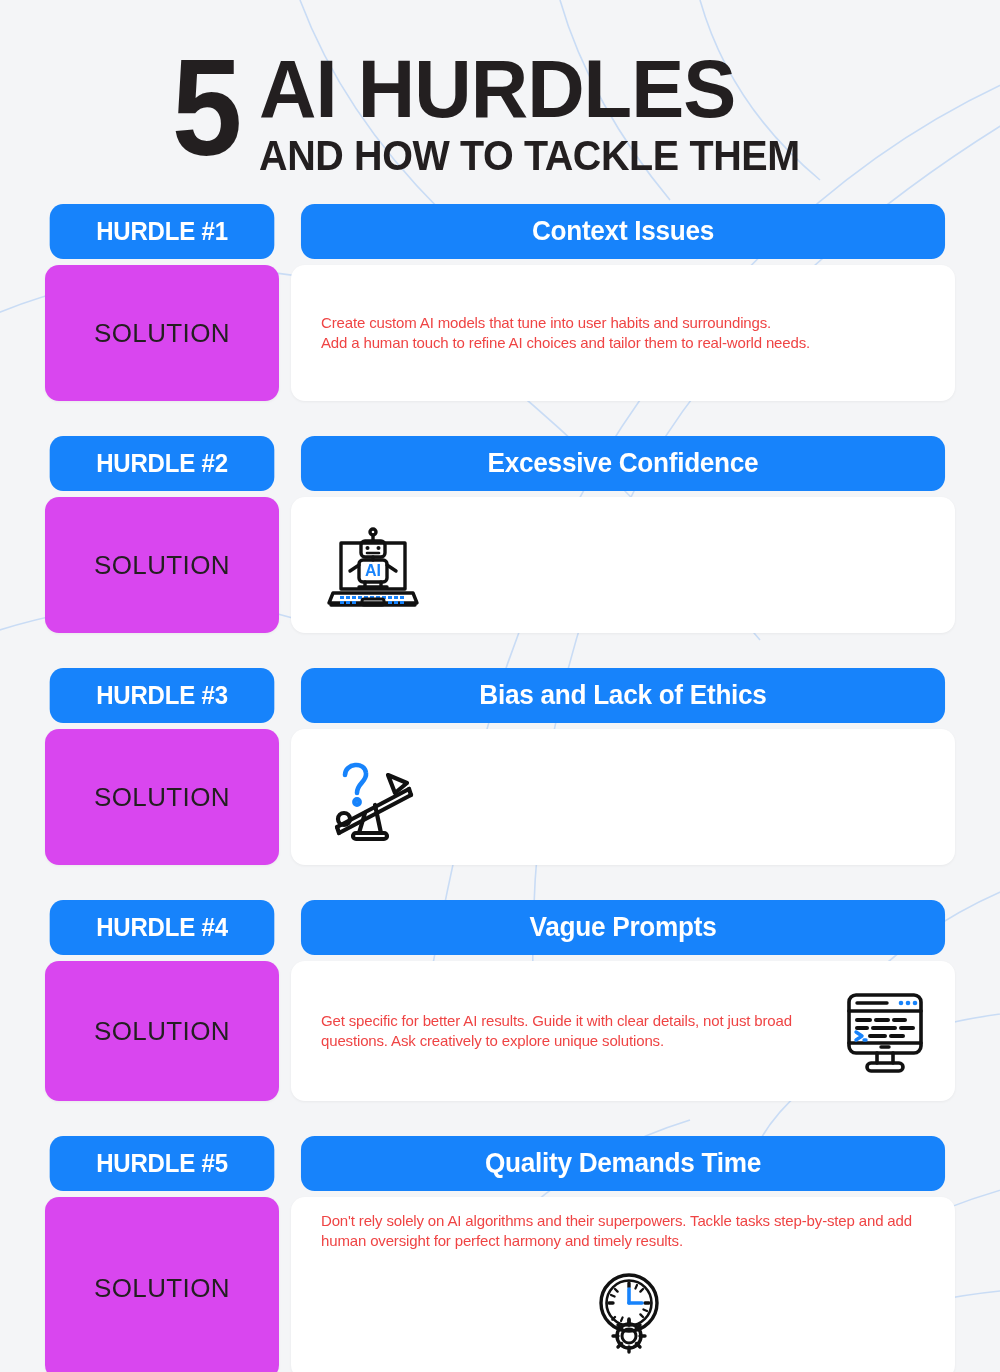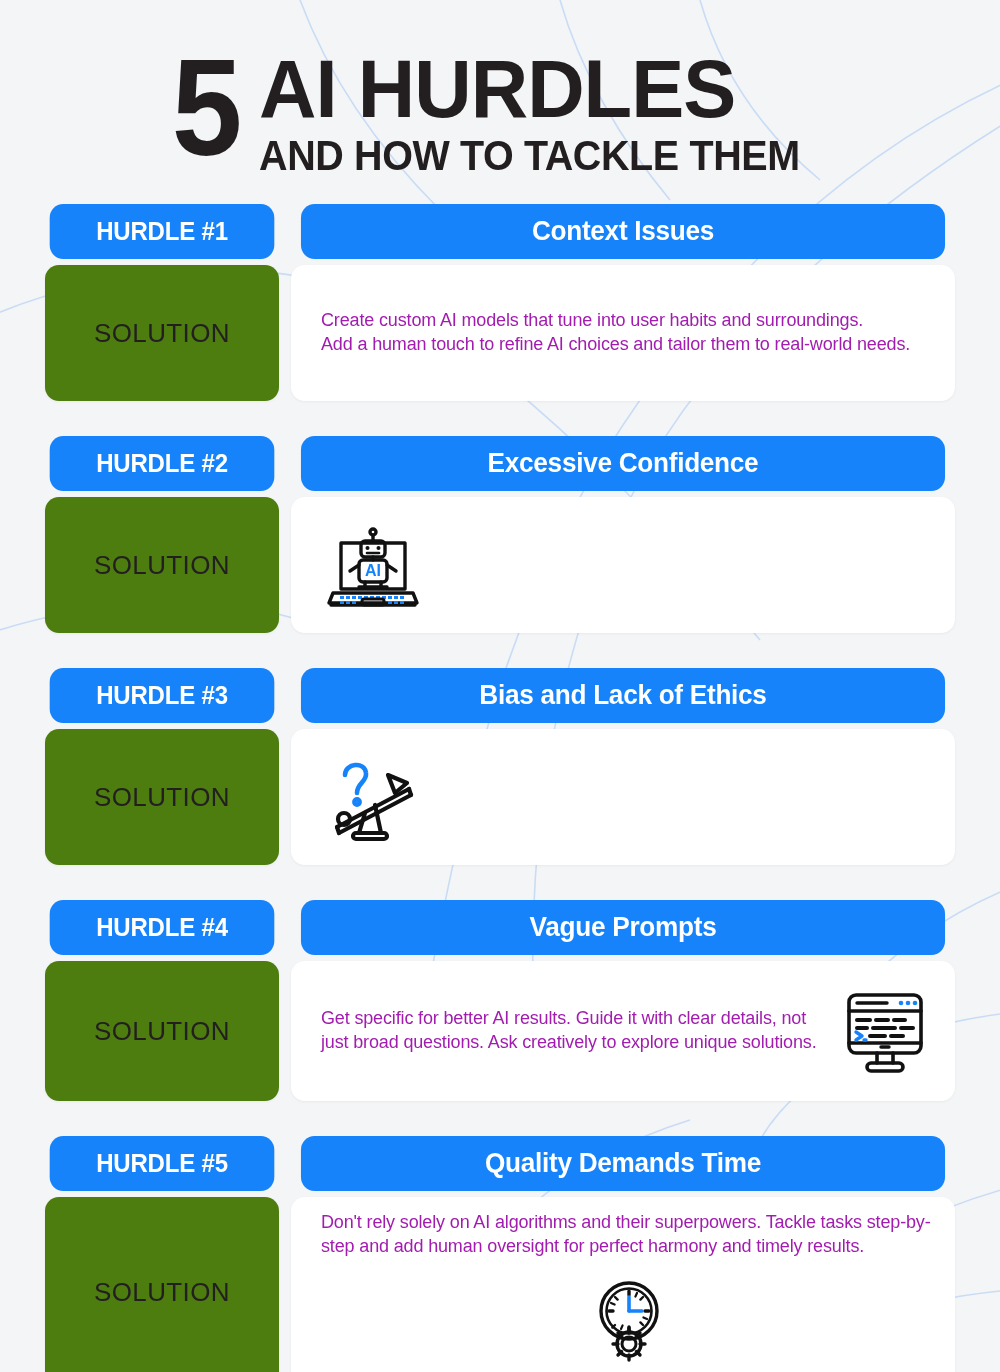--- a/index.html
+++ b/index.html
@@ -136,21 +136,21 @@
     align-items: center;
     justify-content: center;
     color: #ffffff;
     font-weight: bold;
     font-size: 27px;
     letter-spacing: -0.3px;
     transform: scaleX(0.97);
   }
 
   .card-left {
-    background: #4d7c0f;
+    background: #d946ef;
     border-radius: 14px;
     margin-top: 6px;
     flex: 1;
     display: flex;
     align-items: center;
     justify-content: center;
     box-shadow: 0 1px 3px rgba(0,0,0,0.05);
   }
   .solution-label {
     font-size: 26px;
@@ -165,23 +165,23 @@
     margin-top: 6px;
     flex: 1;
     display: flex;
     align-items: center;
     padding: 14px 18px 14px 30px;
     gap: 10px;
     box-shadow: 0 1px 3px rgba(0,0,0,0.05);
   }
   .body-text {
     flex: 1;
-    font-size: 18px;
+    font-size: 15px;
     line-height: 1.33;
-    color: #a21caf;
+    color: #ef4444;
     letter-spacing: -0.15px;
     white-space: pre-line;
   }
   .icon-box {
     width: 104px;
     height: 104px;
     flex: none;
     display: flex;
     align-items: center;
     justify-content: center;

